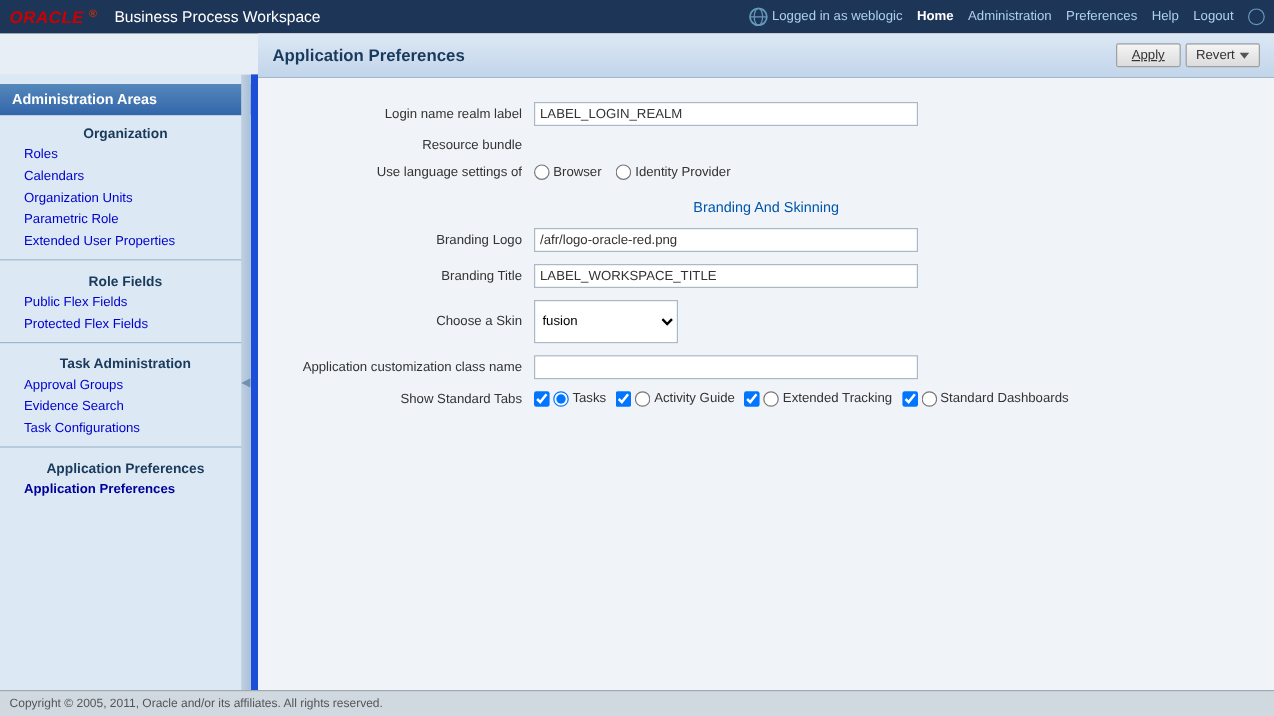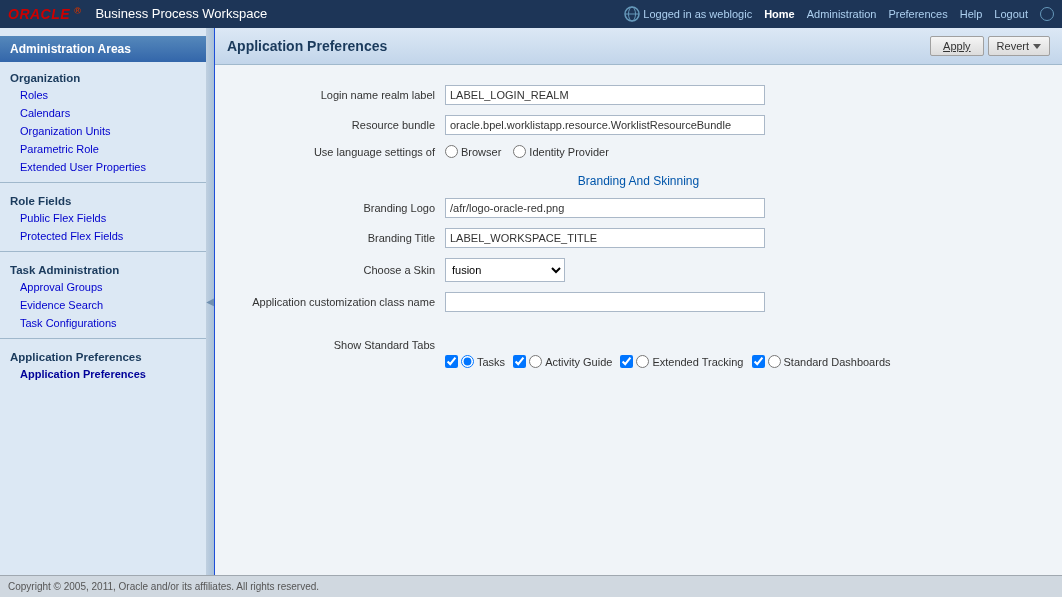--- a/index.html
+++ b/index.html
@@ -54,37 +54,39 @@
       display: flex;
       height: calc(597px - 28px - 26px - 22px);
       background: #e8eef5;
     }
 
     
     #sidebar {
       width: 215px;
       min-width: 215px;
       background: #dce8f4;
-      border-right: 1px solid #1d4ed8;
+      border-right: 6px solid #1d4ed8;
       overflow-y: auto;
       padding: 8px 0;
       position: relative;
+      margin-top: 34px;
     }
     #sidebar-resizer {
       position: absolute;
       right: 0; top: 0; bottom: 0;
       width: 5px;
       cursor: col-resize;
       background: transparent;
     }
     .sidebar-section-title {
       font-weight: bold;
       color: #1a3a5c;
       padding: 6px 10px 2px 10px;
       font-size: 11.5px;
+      text-align: center;
     }
     .sidebar-item {
       padding: 3px 10px 3px 20px;
       color: #0000cc;
       cursor: pointer;
       font-size: 11px;
     }
     .sidebar-item.active { color: #000099; font-weight: bold; }
 
     
@@ -181,40 +183,39 @@
       gap: 3px;
       font-size: 11px;
       color: #333;
       cursor: pointer;
     }
     input[type="radio"] { cursor: pointer; }
     input[type="checkbox"] { cursor: pointer; }
 
     .select-skin {
       font-size: 11px;
-      height: 24px;
+      height: 36px;
       border: 1px solid #aab8c8;
       background: #ffffff;
       padding: 1px 2px;
       width: 120px;
     }
 
     .show-tabs-row {
       display: flex;
       align-items: center;
       gap: 8px;
       flex-wrap: wrap;
     }
     .tab-item {
       display: flex;
-      align-items: center;
+      align-items: flex-start;
       gap: 3px;
       font-size: 11px;
       color: #333;
-      margin-top: 33px;
     }
 
     
     #status-bar {
       background: #d0d8e0;
       border-top: 1px solid #a0a8b0;
       height: 22px;
       display: flex;
       align-items: center;
       padding: 0 8px;
@@ -323,21 +324,20 @@
 
     <div id="form-area">
 
       <div class="form-row">
         <label class="form-label">Login name realm label</label>
         <input class="form-input" type="text" value="LABEL_LOGIN_REALM" style="">
       </div>
 
       <div class="form-row">
         <label class="form-label">Resource bundle</label>
-        <input class="form-input" type="text" style="width: 320px;" value="oracle.bpel.worklistapp.resource.WorklistResourceBundle">
       </div>
 
       <div class="form-row">
         <label class="form-label">Use language settings of</label>
         <div class="radio-group">
           <label class="radio-label">
             <input type="radio" name="lang" value="browser" style="">
             <span>Browser</span>
           </label>
           <label class="radio-label">

